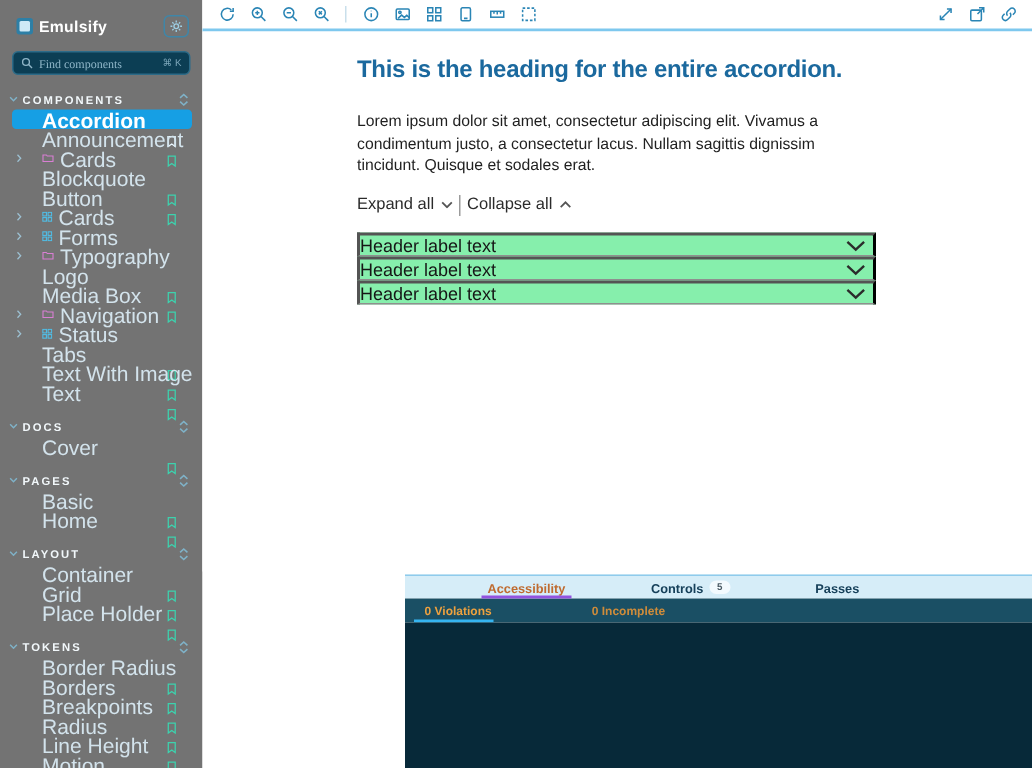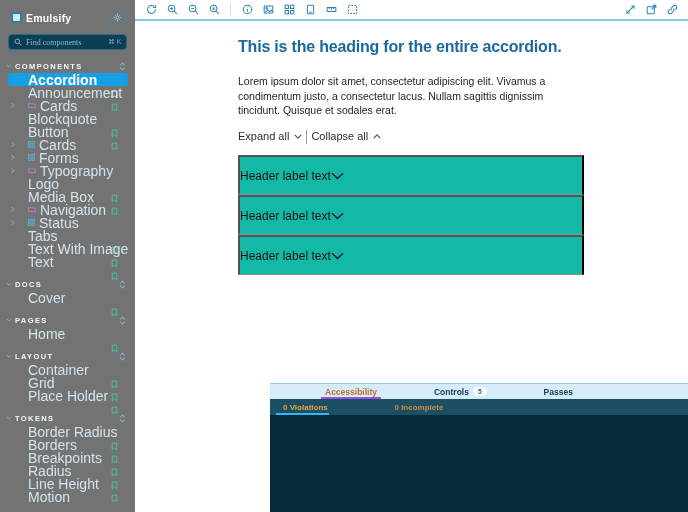--- a/index.html
+++ b/index.html
@@ -56,22 +56,22 @@
   .canvas { position:relative; height:360px; background:#fff; overflow:hidden; }
   .story { position:absolute; left:103px; top:17px; width:346px; }
   .story h1 { font-size:16px; font-weight:bold; color:#1b699e; white-space:nowrap; letter-spacing:-.2px; }
   .story p { margin-top:18px; font-size:10.5px; line-height:1.4; color:#1f1f1f; }
   .acc-controls { margin-top:12px; display:flex; align-items:flex-start; gap:4px; }
   .acc-ctrl { display:flex; align-items:center; gap:5px; background:none; border:none; padding:0;
     font-family:inherit; font-size:11px; color:#2b2b2b; cursor:pointer; }
   .acc-ctrl .ctrl-chevron { color:#555; display:flex; }
   .acc-ctrl-sep { width:1px; height:14px; background:#9b9b9b; }
   .accordion { margin-top:11px; }
-  .acc-row { height:40px; display:flex; align-items:center; 
-    border-bottom:1px solid #8f8f8f; cursor:pointer; background:#14b8a6; width:100%; padding:0 2px 0 0; }
+  .acc-row { height:16px; display:flex; align-items:center; justify-content:space-between;
+    border-bottom:1px solid #8f8f8f; cursor:pointer; background:#86efac; width:100%; padding:0 2px 0 0; }
   .acc-row-label { font-size:12px; color:#161616; }
   .acc-row .acc-chevron { color:#2b2b2b; display:flex; margin-right:3px; }
   
   .panel { position:absolute; left:135px; top:383px; width:553px; height:129px; display:flex; flex-direction:column; }
   .panel-tabs { height:16px; background:#d6edf8; border-top:1px solid #8fcbEC; display:flex; align-items:stretch;
     padding-left:6px; }
   .p-tab { display:flex; align-items:center; gap:4px; padding:0 8px; border:none; background:none;
     font-family:inherit; font-size:8.5px; font-weight:bold; color:#16405a; cursor:pointer; position:relative;margin-left:41px; }
   .p-tab.active { color:#bf6b30; }
   .p-tab.active::after { content:""; position:absolute; left:4px; right:4px; bottom:0; height:2px; background:#9353e0; }
@@ -327,20 +327,28 @@
               <path d="M1.2 6.4L4 9l2.8-2.6"></path>
             </svg>
           </span>
         </div>
         <div class="sb-item">
           <span class="sb-ico story">
             <svg width="7" height="9" viewBox="0 0 10 12" fill="none" stroke="currentColor" stroke-width="1.2">
               <path d="M1.7 1.2h6.6v9.4L5 8.1 1.7 10.6z"></path>
             </svg>
           </span>
+          <span class="sb-label">Basic</span>
+        </div>
+        <div class="sb-item">
+          <span class="sb-ico story">
+            <svg width="7" height="9" viewBox="0 0 10 12" fill="none" stroke="currentColor" stroke-width="1.2">
+              <path d="M1.7 1.2h6.6v9.4L5 8.1 1.7 10.6z"></path>
+            </svg>
+          </span>
           <span class="sb-label">Home</span>
         </div>
       </div>
       <div class="sb-section">
         <div class="sb-sec-head">
           <span class="sb-sec-caret">
             <svg width="6" height="4" viewBox="0 0 8 5" fill="none" stroke="currentColor" stroke-width="1.3">
               <path d="M1 1l3 3 3-3"></path>
             </svg>
           </span>

